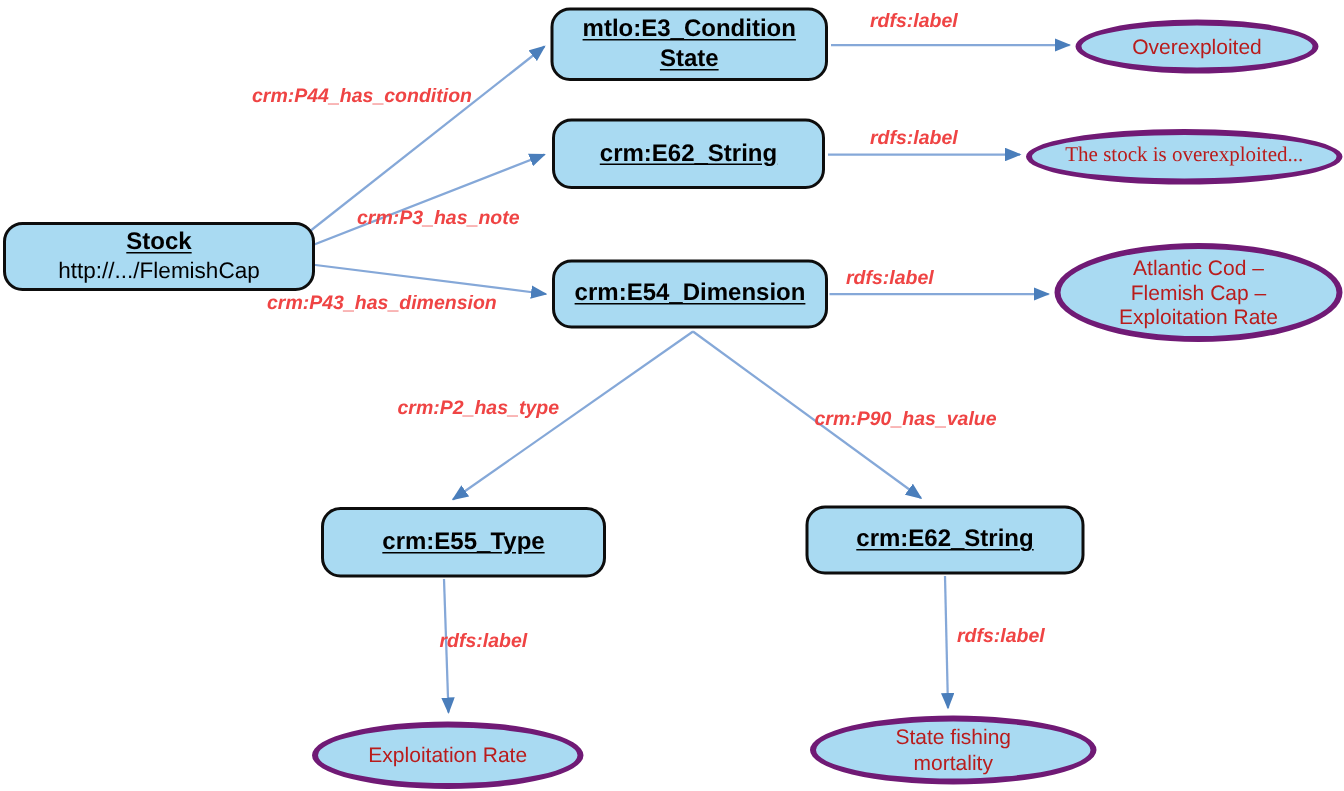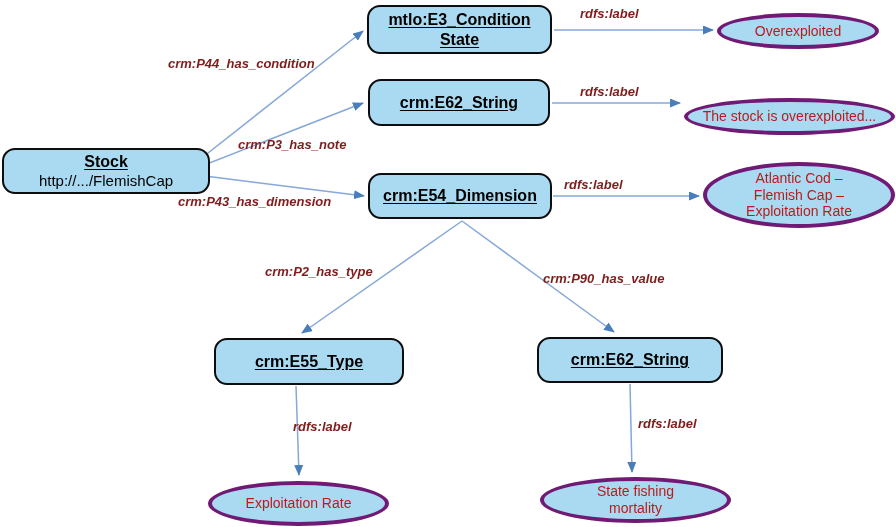--- a/index.html
+++ b/index.html
@@ -65,21 +65,21 @@
     white-space: pre-line;
   }
   .nowrap .ellipse-label {
     white-space: nowrap;
   }
   .edge-label {
     position: absolute;
     font-weight: bold;
     font-style: italic;
     font-size: 13px;
-    color: #7f1d1d;
+    color: #ef4444;
     white-space: nowrap;
   }
 </style>
 </head>
 <body>
 
 <div class="canvas">
 
   <svg class="edges-layer" width="896" height="527" viewBox="0 0 896 527">
     <defs>
@@ -124,21 +124,21 @@
   </div>
 
   <div class="node-box" style="left:537px; top:337px; width:186px; height:46px;">
     <span class="box-label">crm:E62_String</span>
   </div>
 
   <div class="node-ellipse nowrap" style="left:717px; top:13px; width:162px; height:36px;">
     <span class="ellipse-label">Overexploited</span>
   </div>
 
-  <div class="node-ellipse nowrap" style="left:684px; top:98px; width:211px; height:37px;">
+  <div class="node-ellipse nowrap" style="left:684px; top:86px; width:211px; height:37px;font-family:Liberation Serif, serif;">
     <span class="ellipse-label">The stock is overexploited...</span>
   </div>
 
   <div class="node-ellipse" style="left:703px; top:162px; width:192px; height:66px;">
     <span class="ellipse-label">Atlantic Cod –
 Flemish Cap –
 Exploitation Rate</span>
   </div>
 
   <div class="node-ellipse nowrap" style="left:208px; top:481px; width:181px; height:45px;">

